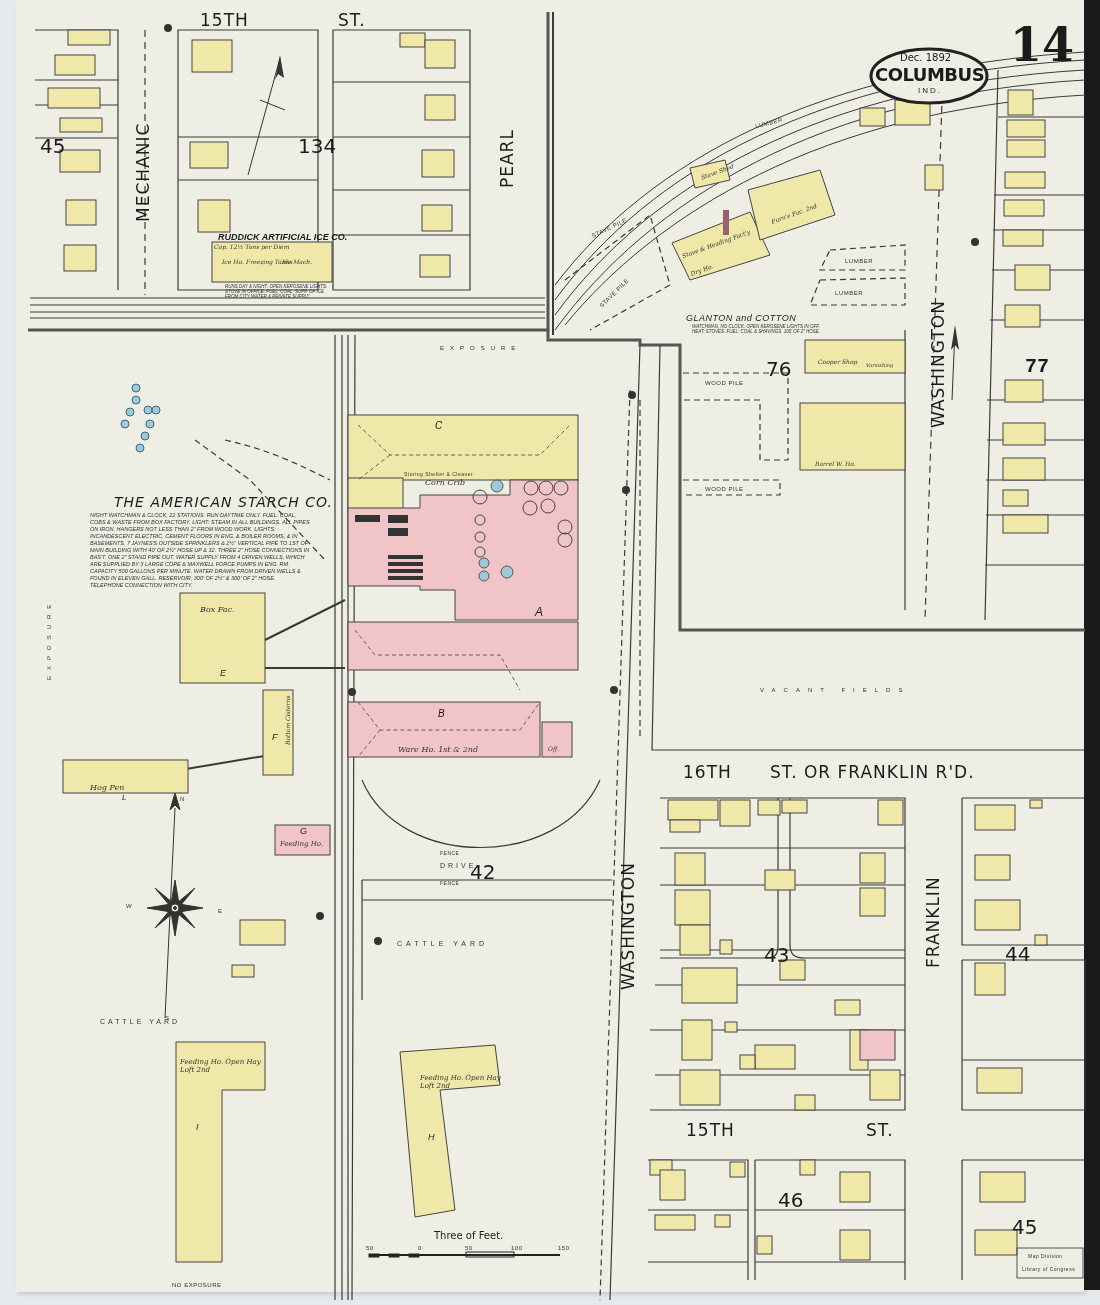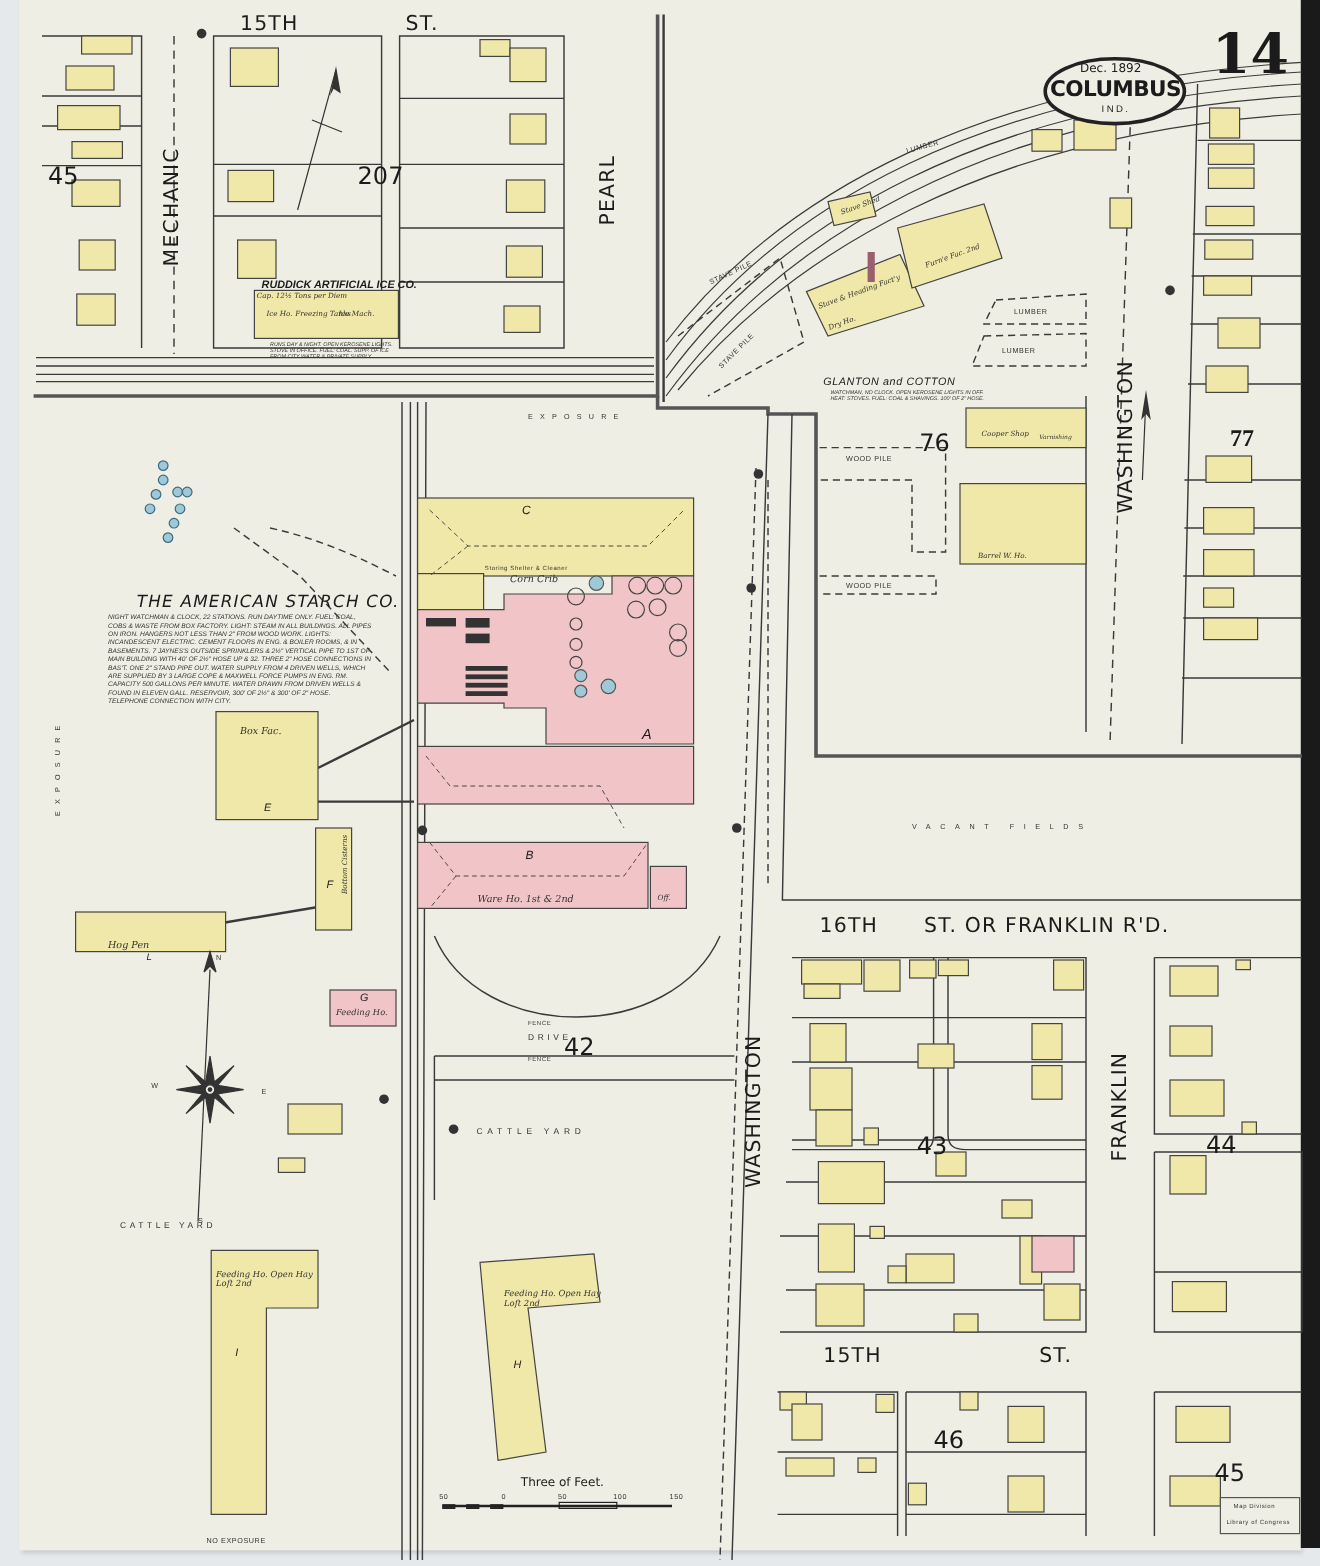--- a/index.html
+++ b/index.html
@@ -289,23 +289,23 @@
 <div class="lbl street vert" style="left:497px;top:188px;">PEARL</div>
 <div class="lbl street vert" style="left:928px;top:428px;">WASHINGTON</div>
 <div class="lbl street vert" style="left:618px;top:990px;">WASHINGTON</div>
 <div class="lbl street" style="left:683px;top:762px;">16TH</div>
 <div class="lbl street" style="left:770px;top:762px;">ST. OR FRANKLIN R'D.</div>
 <div class="lbl street vert" style="left:923px;top:968px;">FRANKLIN</div>
 <div class="lbl street" style="left:686px;top:1120px;">15TH</div>
 <div class="lbl street" style="left:866px;top:1120px;">ST.</div>
 
 <div class="lbl blk" style="left:40px;top:134px;">45</div>
-<div class="lbl blk" style="left:298px;top:134px;">207</div>
+<div class="lbl blk" style="left:298px;top:134px;">134</div>
 <div class="lbl blk" style="left:766px;top:357px;">76</div>
-<div class="lbl blk" style="left:1025px;top:355px;font-family:Liberation Serif, serif;font-weight:bold;">77</div>
+<div class="lbl blk" style="left:1025px;top:355px;font-family:Liberation Mono, monospace;font-weight:bold;">77</div>
 <div class="lbl blk" style="left:470px;top:860px;">42</div>
 <div class="lbl blk" style="left:764px;top:943px;">43</div>
 <div class="lbl blk" style="left:1005px;top:942px;">44</div>
 <div class="lbl blk" style="left:778px;top:1188px;">46</div>
 <div class="lbl blk" style="left:1012px;top:1215px;">45</div>
 
 <div class="lbl" style="left:218px;top:232px;font-size:9px;font-weight:bold;font-style:italic;">RUDDICK ARTIFICIAL ICE CO.</div>
 <div class="lbl sm" style="left:214px;top:243px;font-size:6px;">Cap. 12½ Tons per Diem</div>
 <div class="lbl sm" style="left:222px;top:258px;font-size:6px;">Ice Ho.</div>
 <div class="lbl sm" style="left:246px;top:258px;font-size:6px;">Freezing Tanks</div>

